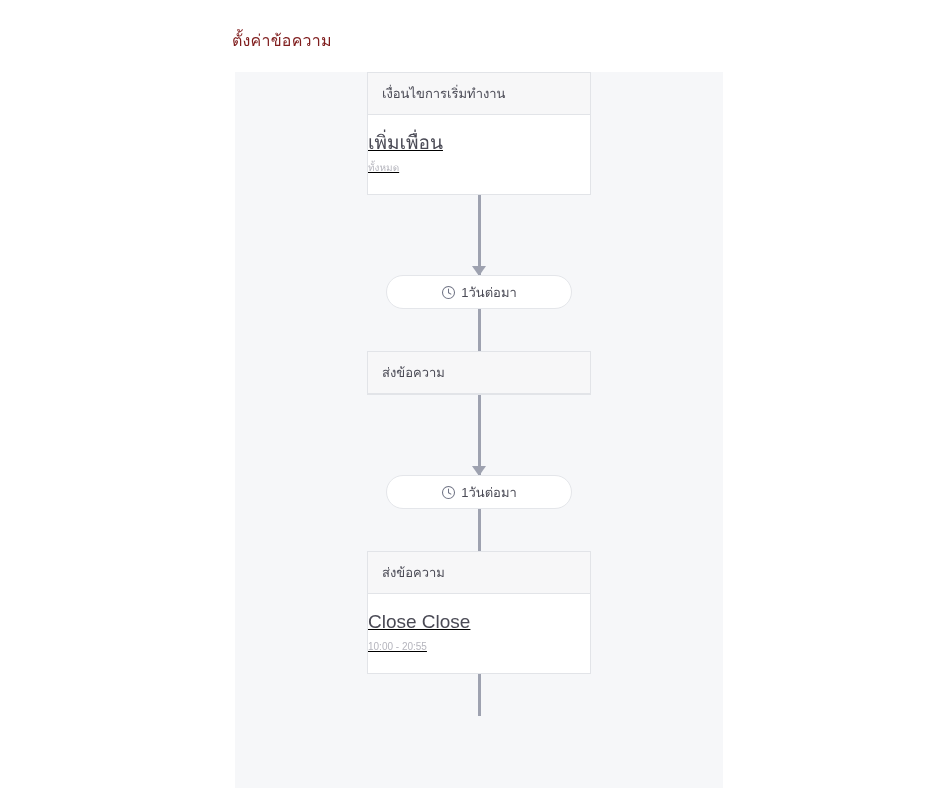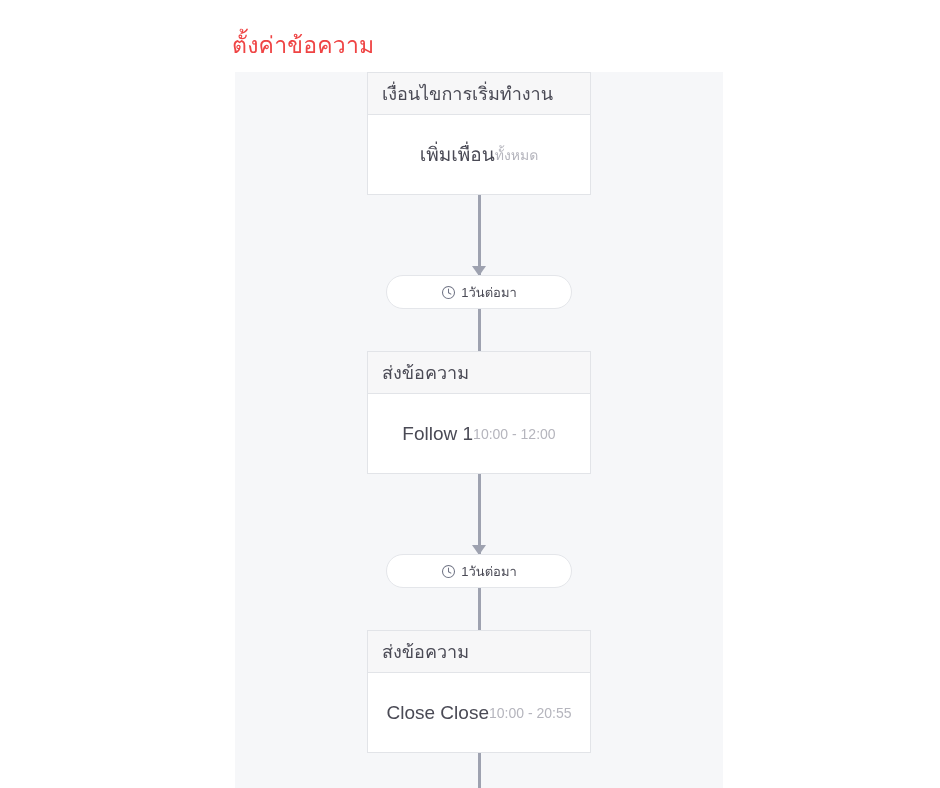--- a/index.html
+++ b/index.html
@@ -13,23 +13,23 @@
     font-family: "Liberation Sans", "DejaVu Sans", sans-serif;
     overflow: hidden;
     position: relative;
   }
 
   
   .page-title {
     position: absolute;
     left: 232px;
     top: 10px;
-    font-size: 23px;
+    font-size: 16px;
     line-height: 40px;
-    color: #ef4444;
+    color: #7f1d1d;
     font-weight: 400;
     letter-spacing: 0.2px;
     white-space: nowrap;
   }
 
   
   .flow-panel {
     position: absolute;
     left: 235px;
     top: 72px;
@@ -59,41 +59,42 @@
     z-index: 2;
   }
   .node-header {
     background: #f7f7f8;
     border-bottom: 1px solid #e2e4e8;
     height: 42px;
     display: flex;
     align-items: center;
     padding: 0 14px;
     box-sizing: border-box;
-    font-size: 18px;
+    font-size: 13px;
     color: #4a4a55;
     white-space: nowrap;
   }
   .node-body {
     height: 79px;
     display: flex;
-    flex-direction: row;
-    align-items: center;
+    flex-direction: column;
+    align-items: flex-start;
     justify-content: center;
     box-sizing: border-box;
+    text-decoration: underline;
   }
   .node-title {
     font-size: 19px;
     color: #4a4a55;
     line-height: 26px;
     text-align: center;
     white-space: nowrap;
   }
   .node-sub {
-    font-size: 14px;
+    font-size: 10px;
     color: #b5b5bd;
     line-height: 22px;
     text-align: center;
     margin-top: 1px;
     white-space: nowrap;
   }
 
   
   .connector {
     width: 3px;
@@ -169,24 +170,20 @@
           <path d="M8 4.3 V8.2 L10.6 9.7" fill="none" stroke="#6f7384" stroke-width="1.1" stroke-linecap="round" stroke-linejoin="round"></path>
         </svg>
       </span>
       <span class="delay-label">1วันต่อมา</span>
     </div>
 
     <div class="connector conn-b"></div>
 
     <div class="node-card">
       <div class="node-header">ส่งข้อความ</div>
-      <div class="node-body">
-        <div class="node-title">Follow 1</div>
-        <div class="node-sub">10:00 - 12:00</div>
-      </div>
     </div>
 
     <div class="connector with-arrow conn-c"></div>
 
     <div class="delay-pill">
       <span class="clock-icon">
         <svg viewBox="0 0 16 16" width="15" height="15" xmlns="http://www.w3.org/2000/svg">
           <circle cx="8" cy="8" r="6.4" fill="none" stroke="#6f7384" stroke-width="1.1"></circle>
           <path d="M8 4.3 V8.2 L10.6 9.7" fill="none" stroke="#6f7384" stroke-width="1.1" stroke-linecap="round" stroke-linejoin="round"></path>
         </svg>

